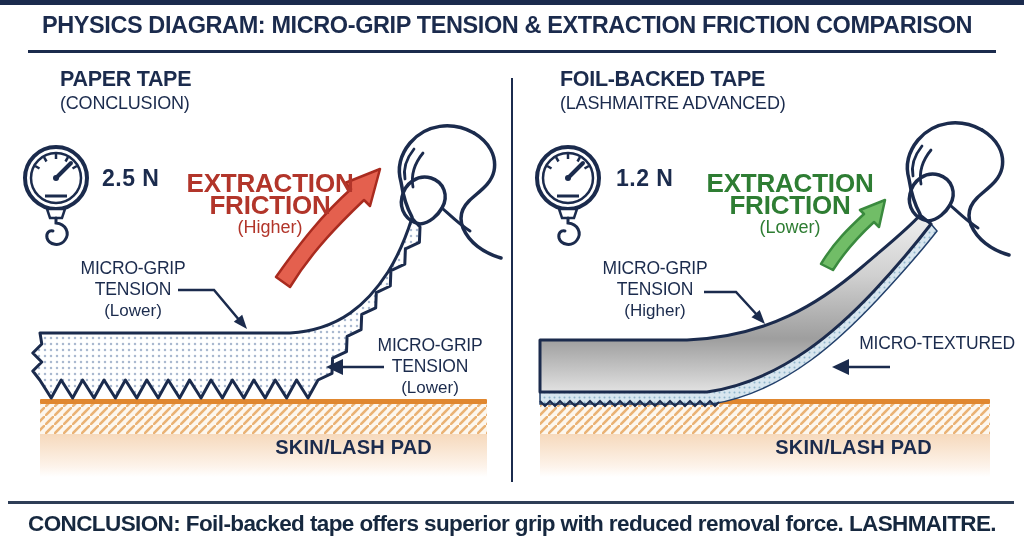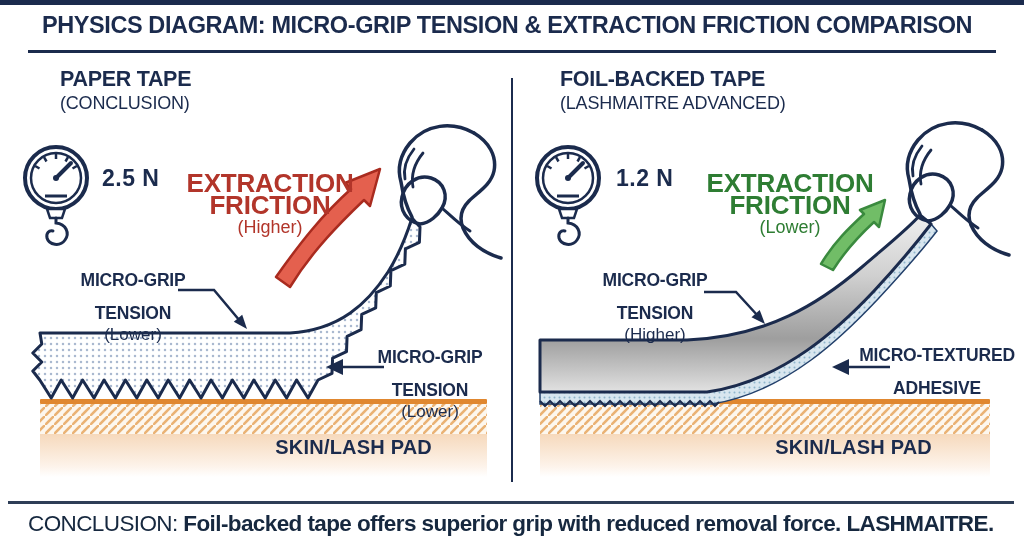--- a/index.html
+++ b/index.html
@@ -17,27 +17,27 @@
   .panel-heading{top:67px;width:404px;text-align:left;line-height:24px;}
   .panel-heading .h1{font-size:21.5px;font-weight:700;letter-spacing:-0.3px;}
   .panel-heading .h2{font-size:18px;font-weight:500;letter-spacing:-0.2px;}
   .force-value{top:165px;font-size:23px;font-weight:700;letter-spacing:0.5px;}
   .extraction-label{top:172px;width:170px;text-align:center;line-height:22px;}
   .extraction-label .l{font-size:26px;font-weight:700;letter-spacing:-0.2px;}
   .extraction-label .q{font-size:18px;font-weight:500;}
   .red-t{color:var(--c-red,#b2352a);}
   .green-t{color:var(--c-green,#2e7d33);}
   .mg-label{width:170px;text-align:center;line-height:21px;color:var(--c-navy,#1b2b4d);}
-  .mg-label .l{font-size:17.5px;font-weight:700;letter-spacing:-0.2px;margin-top:12px;}
+  .mg-label .l{font-size:17.5px;font-weight:400;letter-spacing:-0.2px;}
   .mg-label .q{font-size:17px;font-weight:500;}
   .surface-label{top:436px;width:340px;text-align:right;font-size:20px;font-weight:700;
     letter-spacing:0.2px;color:var(--c-navy,#1b2b4d);}
   #conclusion{left:28px;top:511px;width:990px;font-size:22.5px;letter-spacing:-0.6px;
     color:#16283f;white-space:nowrap;}
-  #conclusion .pfx{font-weight:400;margin-top:36px;}
+  #conclusion .pfx{font-weight:700;margin-top:36px;}
   #conclusion .txt{font-weight:600;text-align:right;}
   svg .navy-s{stroke:var(--c-navy,#1b2b4d);}
 </style>
 </head>
 <body>
 
 <div id="frame">
 
   <div id="top-bar" class="abs"></div>
   <div id="main-title" class="abs">PHYSICS DIAGRAM: MICRO-GRIP TENSION &amp; EXTRACTION FRICTION COMPARISON</div>
@@ -243,21 +243,20 @@
     </div>
 
     <div class="abs mg-label" style="left:570px;top:258px;">
       <div class="l">MICRO-GRIP</div>
       <div class="l">TENSION</div>
       <div class="q">(Higher)</div>
     </div>
 
     <div class="abs mg-label" style="left:854px;top:333px;width:166px;">
       <div class="l">MICRO-TEXTURED</div>
-      <div class="l">ADHESIVE</div>
     </div>
 
     <div class="abs surface-label" style="left:592px;">SKIN/LASH PAD</div>
   </div>
 
   <div id="bottom-rule" class="abs"></div>
   <div id="conclusion" class="abs">
     <span class="pfx">CONCLUSION:</span>
     <span class="txt">Foil-backed tape offers superior grip with reduced removal force. LASHMAITRE.</span>
   </div>

